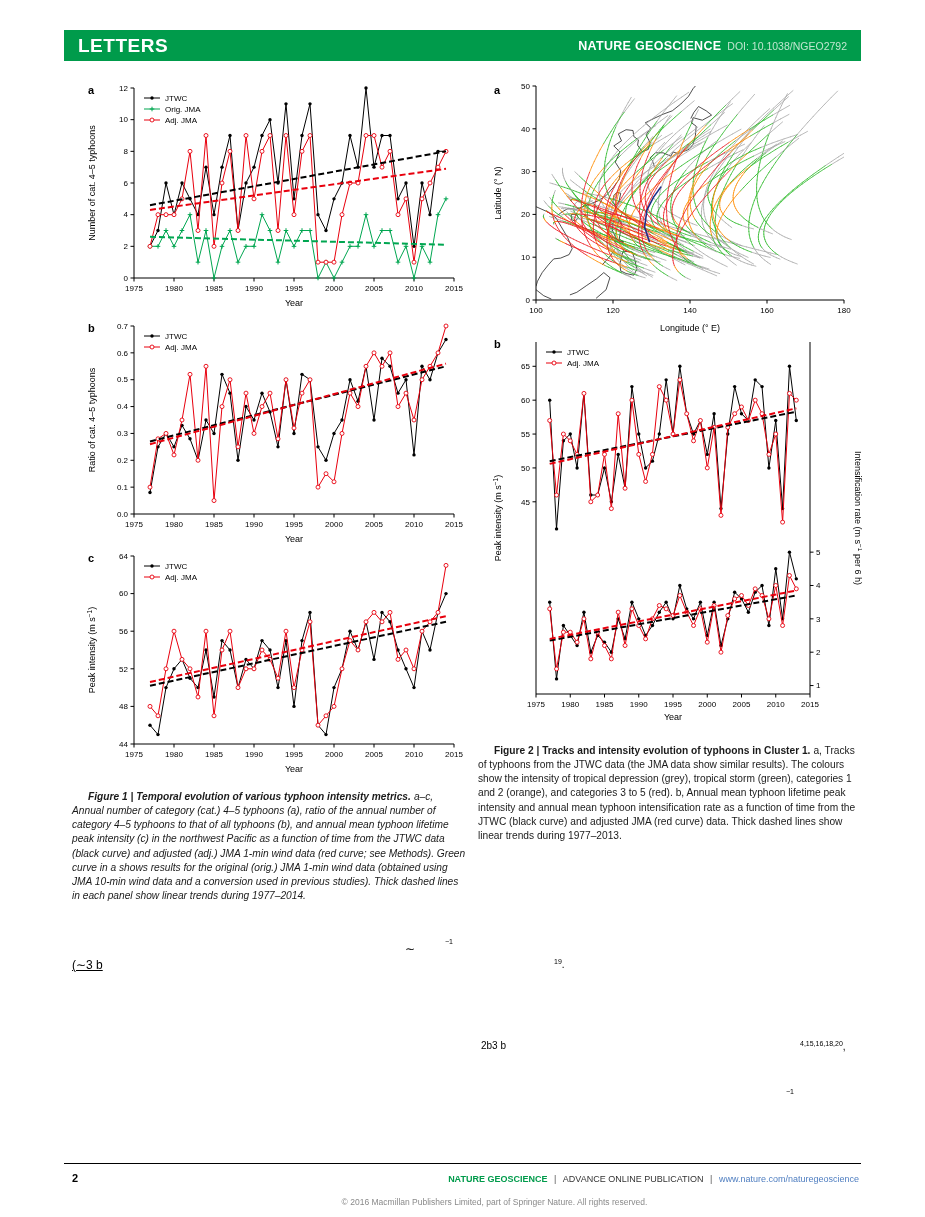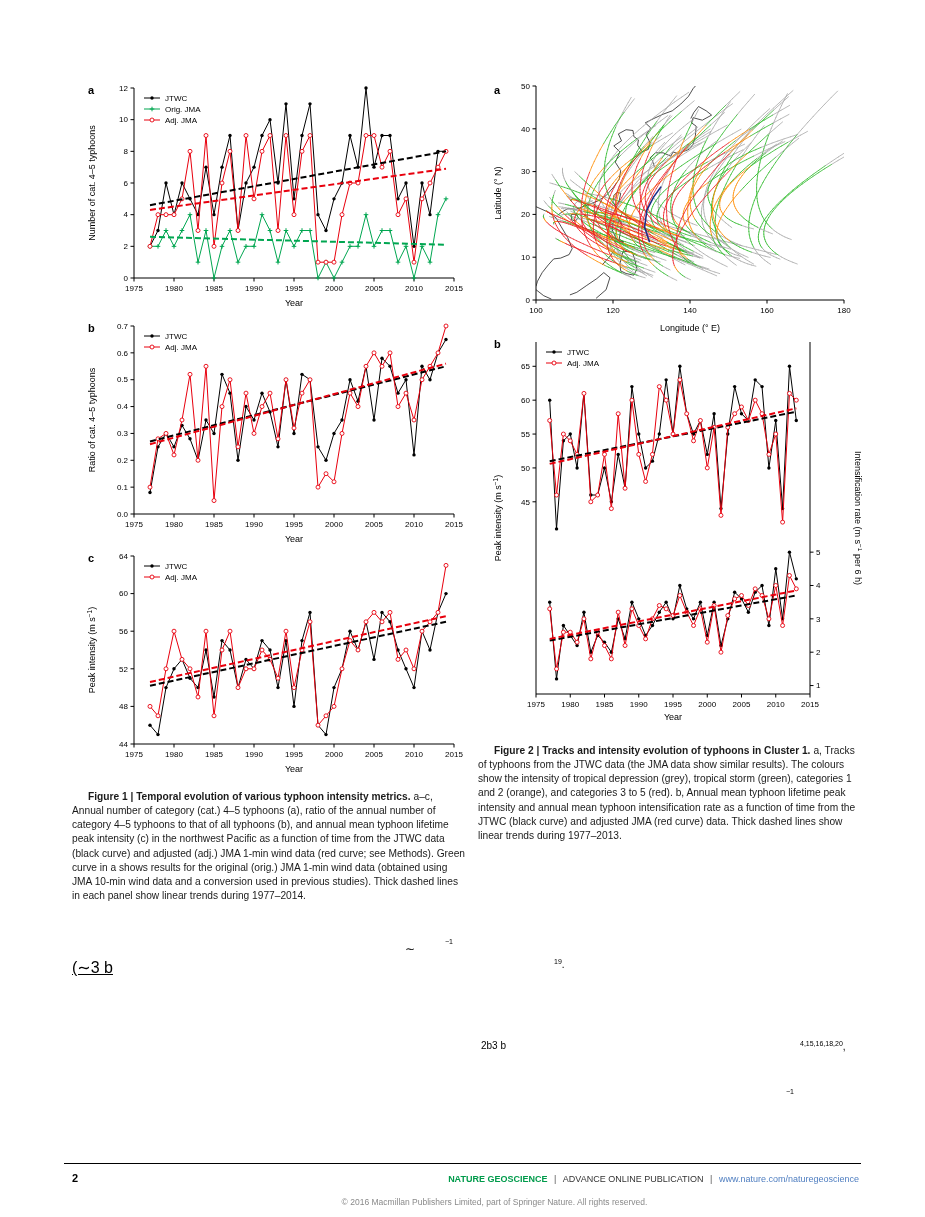--- a/index.html
+++ b/index.html
@@ -16,28 +16,28 @@
   
   .chart{position:absolute;}
   #chart-f1a{left:84px;top:78px;width:382px;height:232px;}
   #chart-f1b{left:84px;top:316px;width:382px;height:230px;}
   #chart-f1c{left:84px;top:546px;width:382px;height:230px;}
   #chart-f2a{left:490px;top:78px;width:364px;height:258px;}
   #chart-f2b{left:490px;top:332px;width:372px;height:392px;}
   svg text{font-family:"Liberation Sans",sans-serif;}
   
   .caption{position:absolute;font-size:10.2px;line-height:1.38;color:#1a1a1a;text-align:left;}
-  #caption-1{left:72px;top:780px;width:394px;}
+  #caption-1{left:72px;top:780px;width:394px;font-style:italic;}
   #caption-2{left:478px;top:734px;width:388px;}
   .caption b{margin-right:3px;padding-left:16px;}
   
   .frag{position:absolute;color:#000;}
   #frag-tilde{left:405px;top:942px;font-size:12px;}
   #frag-sup-a{left:445px;top:938px;font-size:7px;}
-  #frag-paren{left:72px;top:958px;font-size:16px;text-decoration:underline;}
+  #frag-paren{left:72px;top:958px;font-size:12px;text-decoration:underline;}
   #frag-19{left:554px;top:958px;font-size:10px;}
   #frag-19 .sup{font-size:7px;vertical-align:super;}
   #frag-cites{left:800px;top:1040px;font-size:10px;}
   #frag-cites .sup{font-size:7px;vertical-align:super;}
   #frag-sup-b{left:786px;top:1088px;font-size:7px;}
   #frag-2b3{left:481px;top:1040px;font-size:10px;}
   
   #footer-rule{position:absolute;left:64px;top:1163px;width:797px;border-top:1px solid #000;}
   #page-num{position:absolute;left:72px;top:1172px;font-size:11px;font-weight:bold;}
   #footer-center{position:absolute;right:64px;top:1174px;font-size:9px;color:#555;}
@@ -46,20 +46,27 @@
   #footer-center .fu{color:#4f7ec0;}
   #footer-center span{margin:0 2px;}
   #copyright{position:absolute;left:0;top:1197px;width:925px;text-align:center;
              font-size:8.5px;color:#8a8a8a;padding-left:32px;}
 </style>
 </head>
 <body>
 
 <div class="page">
 
+  <header class="masthead">
+    <span class="section">LETTERS</span>
+    <span class="right">
+      <span class="journal">NATURE GEOSCIENCE</span>
+      <span class="doi">DOI: 10.1038/NGEO2792</span>
+    </span>
+  </header>
 
   <div id="chart-f1a" class="chart"><svg width="382" height="232">
         <line x1="50" y1="10" x2="50" y2="200" stroke="#000" stroke-width="1"></line>
         <line x1="50" y1="200" x2="370" y2="200" stroke="#000" stroke-width="1"></line>
         <line x1="50" y1="200" x2="50" y2="203.5" stroke="#000" stroke-width="1"></line>
         <text x="50" y="213" font-size="8" text-anchor="middle" fill="#000">1975</text>
         <line x1="90" y1="200" x2="90" y2="203.5" stroke="#000" stroke-width="1"></line>
         <text x="90" y="213" font-size="8" text-anchor="middle" fill="#000">1980</text>
         <line x1="130" y1="200" x2="130" y2="203.5" stroke="#000" stroke-width="1"></line>
         <text x="130" y="213" font-size="8" text-anchor="middle" fill="#000">1985</text>

